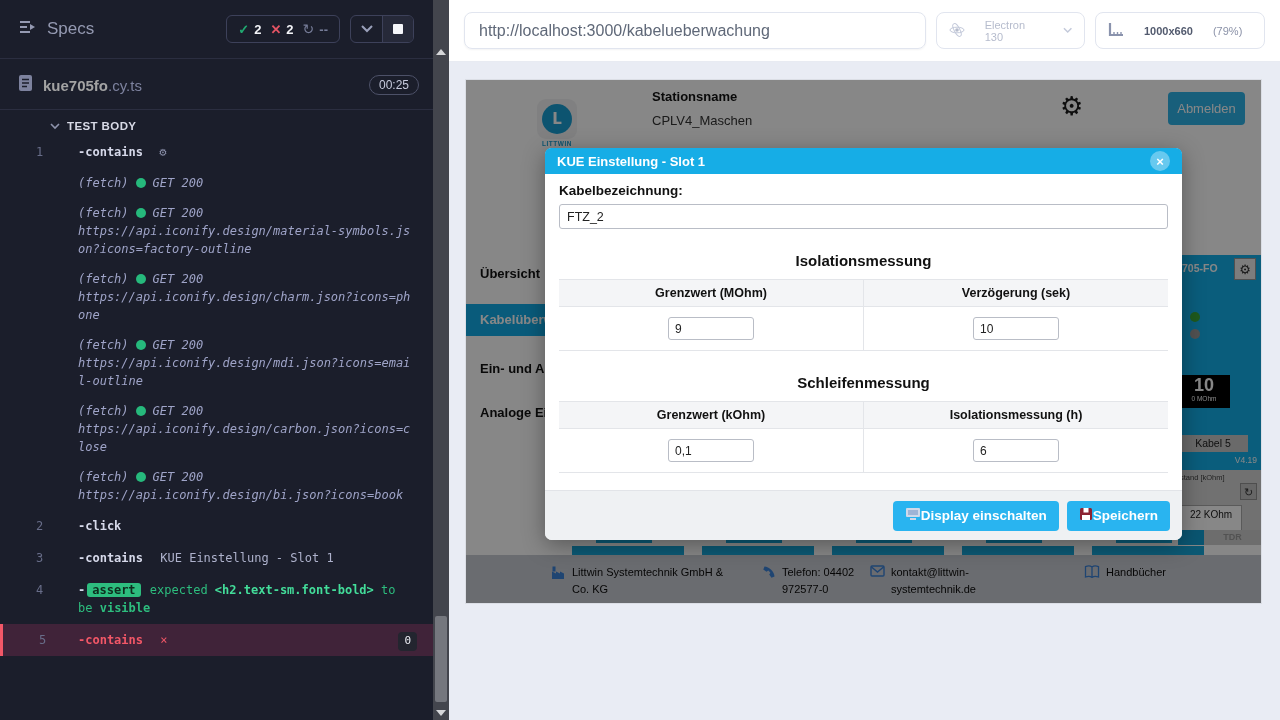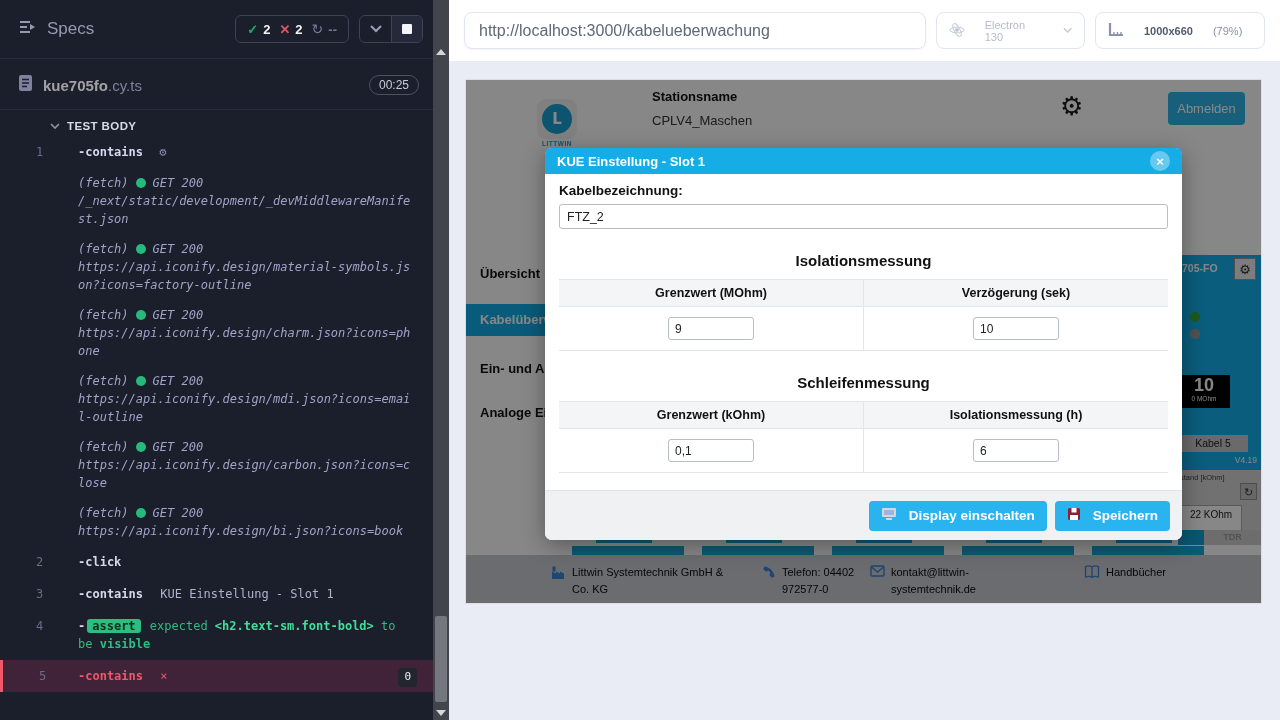--- a/index.html
+++ b/index.html
@@ -2,21 +2,21 @@
 <html><head>
 <meta charset="utf-8">
 <style>
   * { box-sizing: border-box; margin: 0; padding: 0; }
   html,body { width:1280px; height:720px; overflow:hidden; }
   body { font-family:"Liberation Sans",sans-serif; background:#e9ecf4; position:relative; }
 
   
   #reporter { position:absolute; left:0; top:0; width:449px; height:720px; background:#1b1e2b; color:#c9cde8; }
   #reporter-inner { width:433px; }
-  .rp-header { display:flex; align-items:center; height:58px; padding:0 10px 0 18px; }
+  .rp-header { display:flex; align-items:center; height:58px; padding:0 19px 0 18px; }
   .specs-title { display:flex; align-items:center; gap:9px; color:#959ab2; font-size:17px; }
   .stats-box { margin-left:auto; display:flex; align-items:center; gap:9px; border:1px solid #3d415a; border-radius:6px; padding:5px 11px; font-size:13px; }
   .stat { display:flex; align-items:center; gap:5px; font-weight:bold; color:#f3f4f8; }
   .icon-check { color:#21a971; font-size:13px; }
   .icon-x { color:#e45464; font-size:13px; }
   .icon-refresh { color:#767c98; font-size:14px; font-weight:normal; }
   .stat-pending { color:#767c98; }
   .ctrl-box { margin-left:10px; display:flex; align-items:stretch; border:1px solid #3d415a; border-radius:6px; overflow:hidden; height:28px; }
   .ctrl-btn { width:31px; display:flex; align-items:center; justify-content:center; }
   .ctrl-btn + .ctrl-btn { border-left:1px solid #3d415a; background:#262939; }
@@ -108,21 +108,21 @@
   .modal-body { padding:9px 14px 16px 14px; }
   .field-label { font-size:13.5px; font-weight:bold; color:#111; }
   .text-input { margin-top:6px; width:100%; height:25px; border:1px solid #b9bdc6; border-radius:3px; font-size:12.5px; padding:0 7px; color:#222; font-family:"Liberation Sans",sans-serif; }
   .section-heading { text-align:center; font-weight:bold; font-size:15px; color:#111; margin-top:23px; }
   .param-table { width:100%; border-collapse:collapse; margin-top:10px; }
   .param-table th { background:#f4f5f7; border-top:1px solid #e3e5e9; border-bottom:1px solid #e3e5e9; font-size:12.5px; color:#111; padding:6px 4px; font-weight:bold; width:50%; }
   .param-table th:first-child, .param-table td:first-child { border-right:1px solid #e3e5e9; }
   .param-table td { text-align:center; padding:10px 4px; border-bottom:1px solid #e3e5e9; }
   .cell-input { width:86px; height:23px; border:1px solid #b9bdc6; border-radius:3px; font-size:12px; padding:0 6px; color:#222; font-family:"Liberation Sans",sans-serif; }
   .modal-footer { position:absolute; left:0; right:0; bottom:0; height:50px; background:#eff1f3; border-top:1px solid #e2e4e8; border-radius:0 0 7px 7px; display:flex; align-items:center; justify-content:flex-end; gap:8px; padding:0 12px; }
-  .modal-btn { height:30px; background:#29b4f0; border:none; border-radius:4px; color:#fff; font-size:13.5px; font-weight:bold; display:flex; align-items:center; gap:12px; padding:0 12px; font-family:"Liberation Sans",sans-serif; }
+  .modal-btn { height:30px; background:#29b4f0; border:none; border-radius:4px; color:#fff; font-size:13.5px; font-weight:bold; display:flex; align-items:center; gap:0; padding:0 12px; font-family:"Liberation Sans",sans-serif; }
 </style>
 </head>
 <body>
 
 <div id="reporter">
   <div id="reporter-inner">
     <div class="rp-header">
       <div class="specs-title">
         <span>
           <svg width="20" height="16" viewBox="0 0 20 16">
@@ -184,21 +184,20 @@
         <span class="cmd">-contains</span>
         <span class="gear-mini">⚙</span>
       </div>
 
       <div class="fetch-block">
         <div class="fetch-line1">
             <span>(fetch)</span>
             <span class="dot-green"></span>
             <span>GET 200</span>
           </div>
-        <div class="fetch-url">/_next/static/development/_devMiddlewareManifest.json</div>
       </div>
       <div class="fetch-block">
         <div class="fetch-line1">
             <span>(fetch)</span>
             <span class="dot-green"></span>
             <span>GET 200</span>
           </div>
         <div class="fetch-url">https://api.iconify.design/material-symbols.json?icons=factory-outline</div>
       </div>
       <div class="fetch-block">

